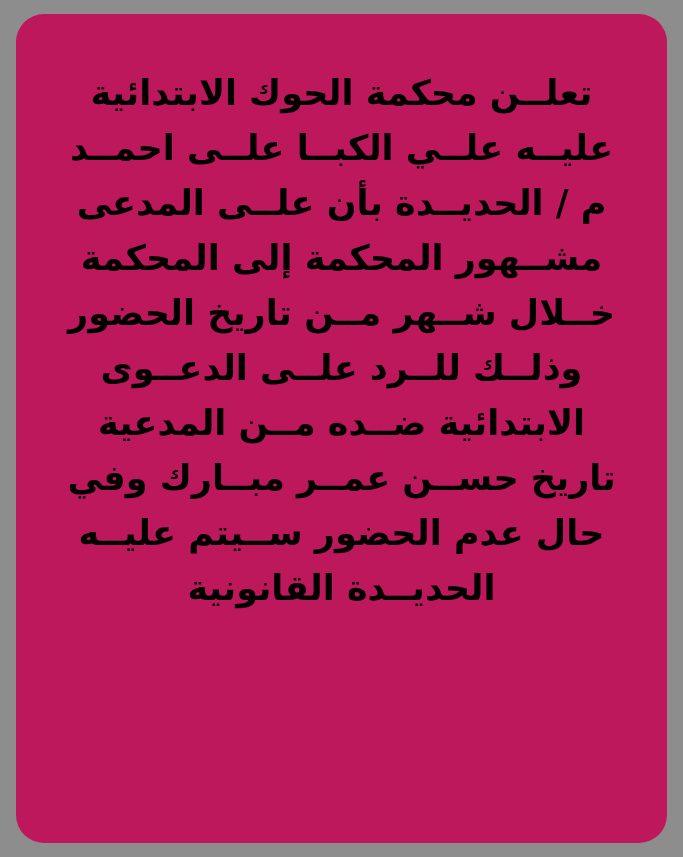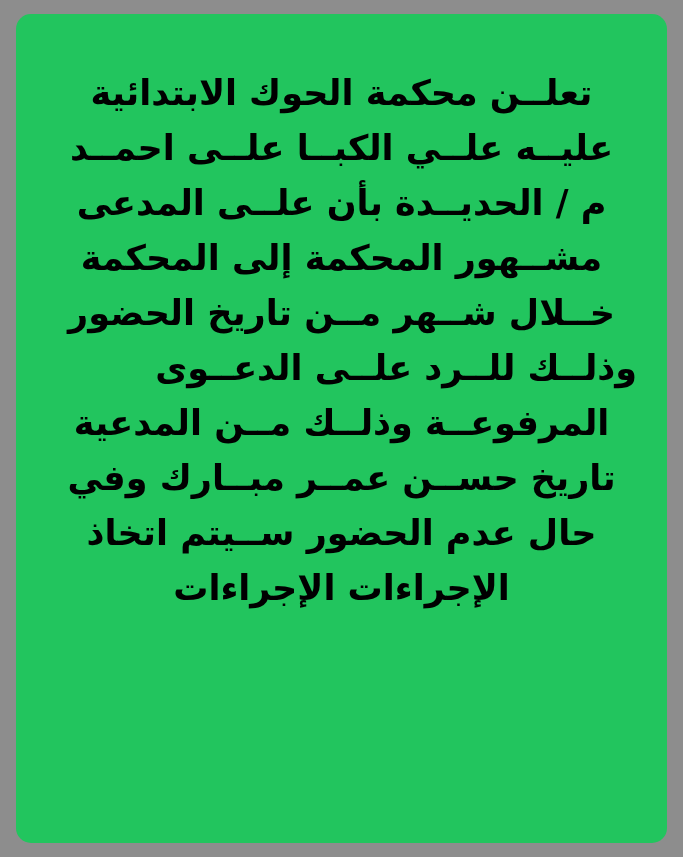--- a/index.html
+++ b/index.html
@@ -20,22 +20,22 @@
     box-sizing: border-box;
     overflow: hidden;
   }
   
   .notice-card {
     position: absolute;
     top: 14px;
     left: 16px;
     right: 16px;
     bottom: 14px;
-    background: #22c55e;
-    border-radius: 15px;
+    background: #be185d;
+    border-radius: 28px;
     box-sizing: border-box;
   }
   .notice-body {
     position: absolute;
     top: 52px;
     left: 30px;
     right: 30px;
     bottom: 34px;
     direction: rtl;
     text-align: center;
@@ -46,34 +46,33 @@
     font-size: 35px;
     line-height: 55px;
     font-weight: 700;
     color: #000000;
     letter-spacing: 0px;
     white-space: nowrap;
     font-family: "DejaVu Sans", "Liberation Sans", sans-serif;
   }
   .notice-line.justify-wide {
     letter-spacing: 0.5px;
-    text-align: right;
   }
 </style>
 </head>
 <body>
 
 <div class="page">
   <div class="notice-card">
     <div class="notice-body">
       <span class="notice-line">تعلــن محكمة الحوك الابتدائية</span>
       <span class="notice-line">عليــه علــي الكبــا علــى احمــد</span>
       <span class="notice-line">م / الحديــدة بأن علــى المدعى</span>
       <span class="notice-line">مشــهور المحكمة إلى المحكمة</span>
       <span class="notice-line">خــلال شــهر مــن تاريخ الحضور</span>
       <span class="notice-line justify-wide">وذلــك  للــرد  علــى  الدعــوى</span>
-      <span class="notice-line">المرفوعــة وذلــك مــن المدعية</span>
+      <span class="notice-line">الابتدائية ضــده مــن المدعية</span>
       <span class="notice-line">تاريخ حســن عمــر مبــارك وفي</span>
-      <span class="notice-line">حال عدم الحضور ســيتم اتخاذ</span>
-      <span class="notice-line">الإجراءات الإجراءات</span>
+      <span class="notice-line">حال عدم الحضور ســيتم عليــه</span>
+      <span class="notice-line">الحديــدة القانونية</span>
     </div>
   </div>
 </div>
 
 </body></html>

